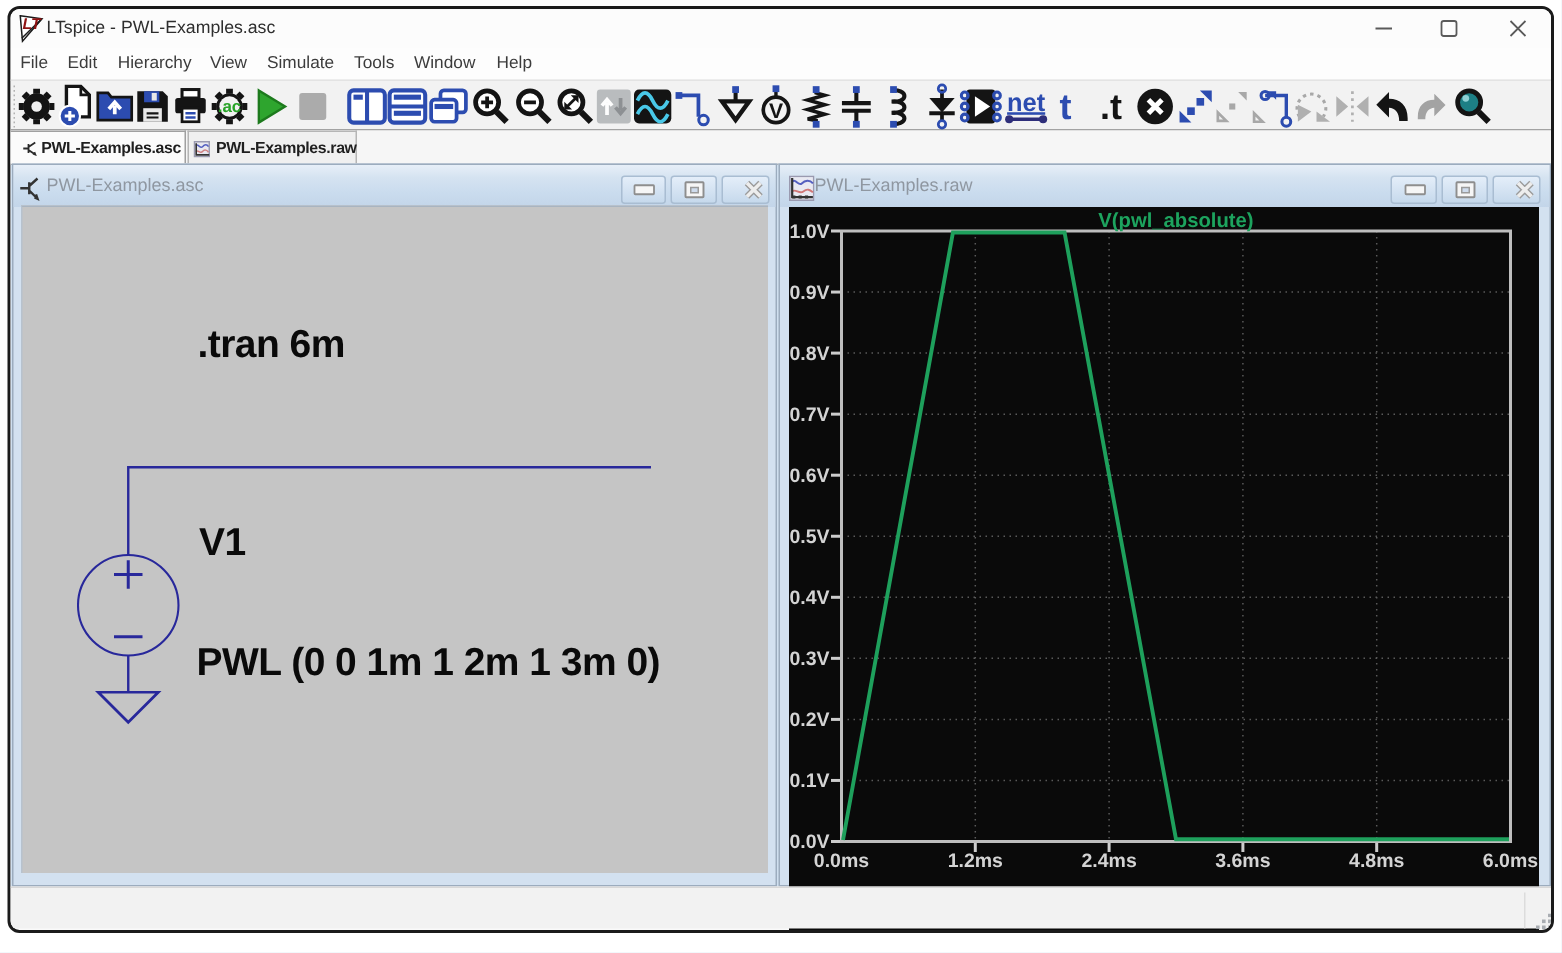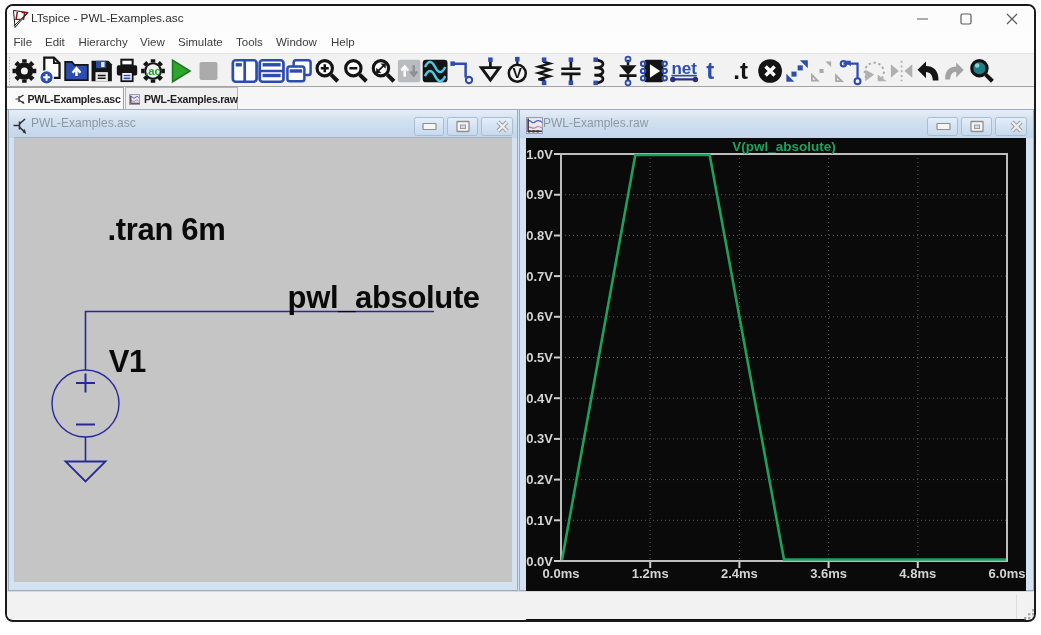--- a/index.html
+++ b/index.html
@@ -14,21 +14,21 @@
   #toolbar { position:absolute; left:7px; top:53px; width:1027px; height:34px; background:#f2f2f2; border-top:1px solid #e3e3e3; border-bottom:1px solid #a2a2a2; }
   #tabbar { position:absolute; left:7px; top:87px; width:1027px; height:23px; background:#f6f6f6; border-bottom:1px solid #a9b2bc; }
   #mdi { position:absolute; left:7px; top:110px; width:1027px; height:481px; background:#cfdfef; }
   #statusbar { position:absolute; left:7px; top:591px; width:1027px; height:28px; background:#f2f2f2; border-top:1px solid #d8d8d8; }
   .tab { position:absolute; top:0; height:22px; font-size:10.6px; font-weight:bold; color:#1f1f1f; white-space:nowrap; letter-spacing:-0.25px; }
   
   .child { position:absolute; background:#d3e1f0; border:1px solid #9cacbe; }
   .ctext { position:absolute; font-size:12px; color:#8f97a1; top:7px; }
   .cbtn { position:absolute; top:7px; height:19px; border:1px solid #a9bdd2; border-radius:2.5px; background:linear-gradient(180deg,#e4eef9,#c6d9ec); }
   
-  .stext { position:absolute; font-weight:bold; color:#0a0a0a; font-size:31px; white-space:pre; letter-spacing:-0.35px; line-height:25px; }
+  .stext { position:absolute; font-weight:bold; color:#0a0a0a; font-size:26px; white-space:pre; letter-spacing:-0.35px; line-height:25px;margin-left:24px; }
 </style>
 </head>
 <body>
 <div id="win">
  <div id="inner">
   <div id="menubar">
     <span class="mi" style="left:6.5px;">File</span>
     <span class="mi" style="left:38px;">Edit</span>
     <span class="mi" style="left:71.5px;">Hierarchy</span>
     <span class="mi" style="left:133px;">View</span>
@@ -338,22 +338,22 @@
         <polyline points="433,310.5 84.5,310.5 84.5,369"></polyline>
         <circle cx="84.5" cy="402.5" r="33.5" stroke-width="1.4"></circle>
         <line x1="75" y1="382" x2="94" y2="382" stroke-width="2"></line>
         <line x1="84.5" y1="372.5" x2="84.5" y2="391.5" stroke-width="2"></line>
         <line x1="75" y1="423.5" x2="94" y2="423.5" stroke-width="2"></line>
         <line x1="84.5" y1="436" x2="84.5" y2="461"></line>
         <path d="M64.5 460.5 L104.5 460.5 L84.5 480.5 Z" stroke-width="1.8"></path>
       </g>
     </svg>
     <div class="stext" style="left:92.6px; top:78.6px;">.tran 6m</div>
-    <div class="stext" style="left:272.6px; top:147px;">pwl_absolute</div>
     <div class="stext" style="left:93.7px; top:211px;">V1</div>
+    <div class="stext" style="left:92px; top:291.2px;">PWL (0 0 1m 1 2m 1 3m 0)</div>
   </div>
 
   <div class="child" id="childR" style="left:519px; top:109px; width:515px; height:482px;">
     <div style="position:absolute;left:0;top:0;width:100%;height:28px;background:linear-gradient(180deg,#e7eff8 0%,#d5e3f1 30%,#cadcee 65%,#c3d5e9 100%);"></div>
   </div>
   <div class="ctext" style="left:543px; top:116px;">PWL-Examples.raw</div>
   <svg class="abs" style="left:526px;top:117px;" width="17" height="17" viewBox="0 0 16 16">
     <rect x="0.5" y="0.5" width="15" height="15" fill="#e9e9f2" stroke="#9a9ab0" stroke-width="1"></rect>
     <path d="M2 4 C4 1.5,6 7,8 5 S13 2.5,15 5" stroke="#5560c0" stroke-width="1.2" fill="none"></path>
     <path d="M2 10 C4 8,6.5 12,9 10 S13 9,15 10.5" stroke="#d07878" stroke-width="1.2" fill="none"></path>

